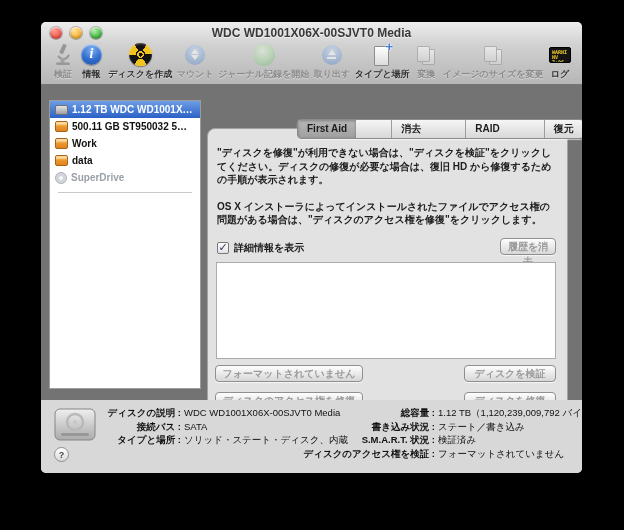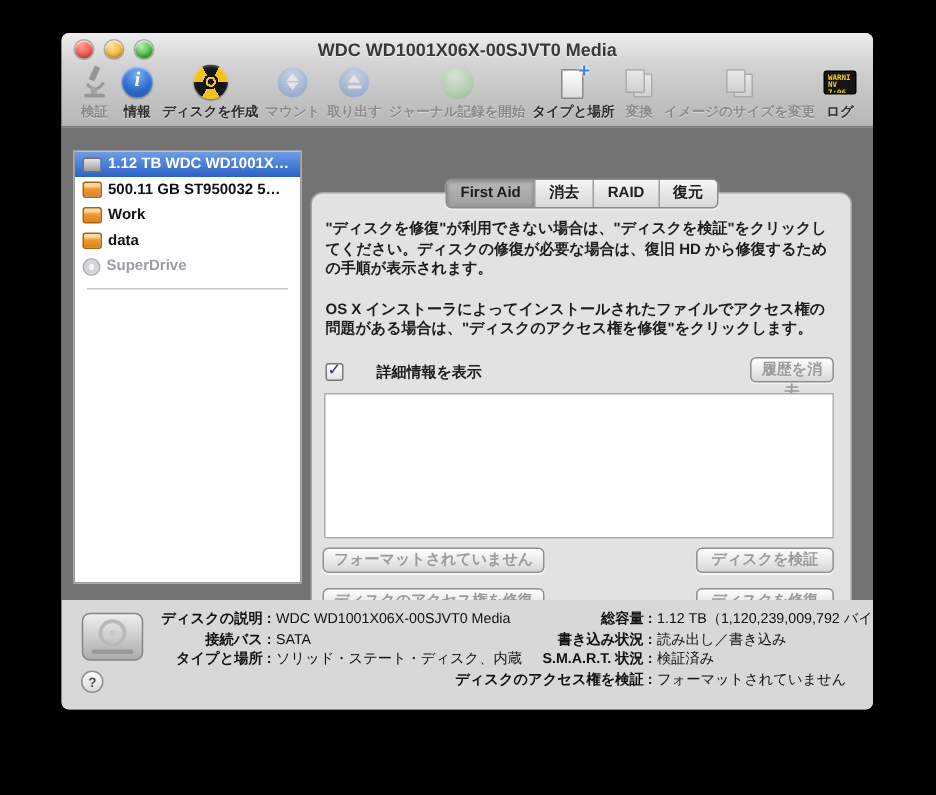--- a/index.html
+++ b/index.html
@@ -88,32 +88,32 @@
   .si-disc{width:12px;height:12px;border-radius:50%;background:radial-gradient(circle,#f4f4f4 0 2px,#c9ccd1 2px 5px,#aab0b8 5px);border:1px solid #9aa0a8;box-sizing:border-box;opacity:.8;}
   .si-file{width:10px;height:12px;background:#fdfdfd;border:1px solid #8f8f8f;border-radius:1px;box-sizing:border-box;}
   
   .frame{
     position:absolute;left:166px;top:43px;width:361px;height:289px;
     background:#e2e2e2;border:1px solid #a3a3a3;border-radius:8px;box-sizing:border-box;
   }
   .tabbar{
     position:absolute;left:256px;top:34px;height:18px;display:flex;
     border:1px solid #8b8b8b;border-radius:4px;overflow:hidden;
-    background:linear-gradient(#f6f6f6,#d8d8d8);box-shadow:0 1px 1px rgba(255,255,255,.6);z-index:3;
+    background:linear-gradient(#f6f6f6,#d8d8d8);box-shadow:0 1px 1px rgba(255,255,255,.6);z-index:3;gap:35px;
   }
   .tab{font-size:10px;font-weight:bold;color:#1c1c1c;padding:0 9px;line-height:17px;border-left:1px solid #9d9d9d;white-space:nowrap;}
   .tab:first-child{border-left:none;}
   .tab.selected{background:linear-gradient(#b9b9b9,#9e9e9e);box-shadow:inset 0 1px 3px rgba(0,0,0,.3);}
   .pane-text{position:absolute;left:9px;right:11px;top:17px;font-size:10px;line-height:13.5px;font-weight:bold;color:#1d1d1d;}
   .pane-text p{margin:0 0 13px;}
   .chk-row{position:absolute;left:9px;top:112px;display:flex;align-items:center;}
   .checkbox{width:12px;height:12px;border:1px solid #787878;border-radius:2px;background:linear-gradient(#fff,#e2e2e2);
     box-sizing:border-box;display:flex;align-items:center;justify-content:center;}
   .checkbox .check{font-size:11px;line-height:10px;font-weight:bold;color:#1d2f55;margin-top:-2px;}
-  .chk-label{font-size:10px;font-weight:bold;color:#1d1d1d;margin-left:22px;text-align:right;}
+  .chk-label{font-size:10px;font-weight:bold;color:#1d1d1d;margin-left:5px;text-align:right;}
   .aqua-btn{
     position:absolute;height:17px;border:1px solid #8f8f8f;border-radius:4px;
     background:linear-gradient(#fefefe,#d7d7d7);
     font-size:10px;font-weight:bold;text-align:center;line-height:15px;
     box-shadow:0 1px 1px rgba(255,255,255,.7);box-sizing:border-box;
     color:#1d1d1d;padding:0 4px;
   }
   .aqua-btn.disabled{color:#9b9b9b;}
   .btn-clear{top:109px;right:11px;width:56px;}
   .details-box{position:absolute;left:8px;right:11px;top:133px;height:95px;background:#fff;border:1px solid #ababab;}
@@ -180,32 +180,32 @@
       <div class="tb-icon">
         <div class="ic-circle">
             <div class="tri-up"></div>
             <div class="tri-down"></div>
           </div>
       </div>
       <div class="tb-label">マウント</div>
     </div>
     <div class="tb-item disabled">
       <div class="tb-icon">
+          <div class="ic-journal"></div>
+        </div>
+      <div class="tb-label">ジャーナル記録を開始</div>
+    </div>
+    <div class="tb-item disabled">
+      <div class="tb-icon">
         <div class="ic-circle">
             <div class="tri-up"></div>
             <div class="eject-bar"></div>
           </div>
       </div>
       <div class="tb-label">取り出す</div>
-    </div>
-    <div class="tb-item disabled">
-      <div class="tb-icon">
-          <div class="ic-journal"></div>
-        </div>
-      <div class="tb-label">ジャーナル記録を開始</div>
     </div>
     <div class="tb-item">
       <div class="tb-icon">
         <div class="ic-doc-wrap">
             <div class="ic-doc"></div>
             <div class="ic-doc-plus">+</div>
           </div>
       </div>
       <div class="tb-label">タイプと場所</div>
     </div>
@@ -323,21 +323,21 @@
       </div>
     </div>
 
     <div class="info-col info-right">
       <div class="info-row">
         <span class="ilabel">総容量 :</span>
         <span class="ivalue">1.12 TB（1,120,239,009,792 バイト）</span>
       </div>
       <div class="info-row">
         <span class="ilabel">書き込み状況 :</span>
-        <span class="ivalue">読み出し／書き込み</span>
+        <span class="ivalue">ステート／書き込み</span>
       </div>
       <div class="info-row">
         <span class="ilabel">S.M.A.R.T. 状況 :</span>
         <span class="ivalue">検証済み</span>
       </div>
       <div class="info-row">
         <span class="ilabel">ディスクのアクセス権を検証 :</span>
         <span class="ivalue">フォーマットされていません</span>
       </div>
     </div>

